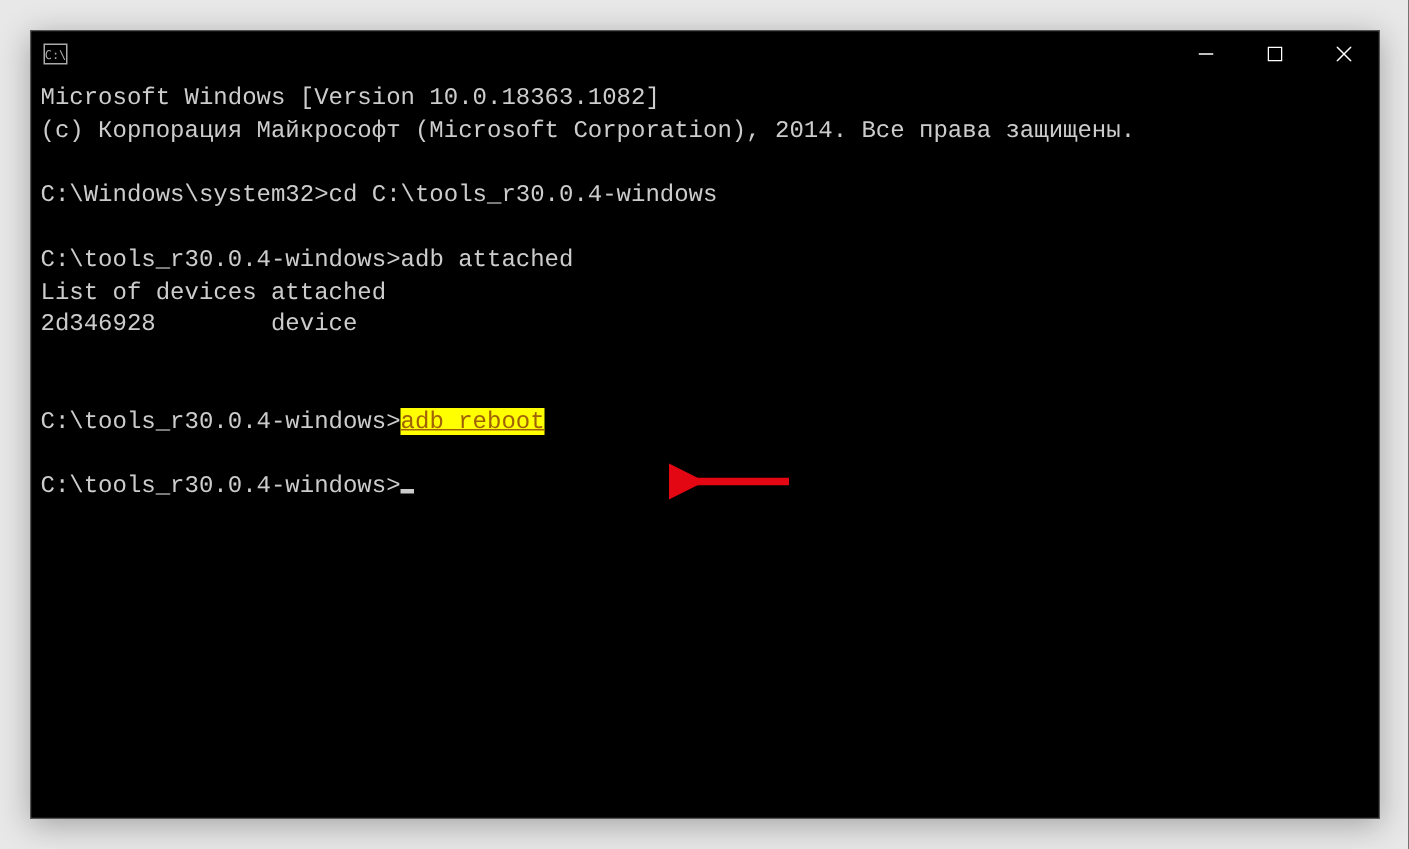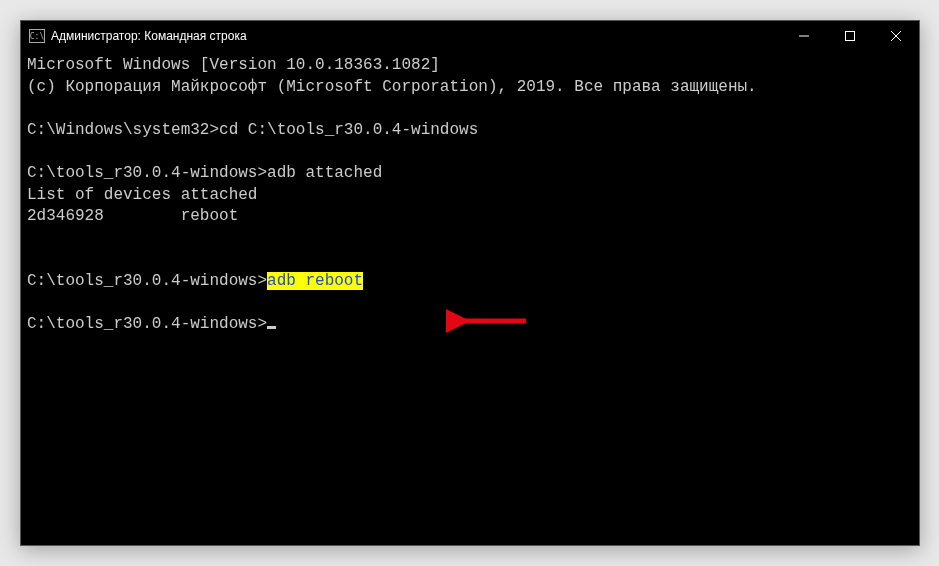--- a/index.html
+++ b/index.html
@@ -68,21 +68,22 @@
       font-family: Consolas, 'Courier New', monospace;
       font-size: 16px;
       line-height: 1.35;
       padding: 4px 6px;
       white-space: pre;
       overflow: hidden;
       position: relative;
     }
     .hl {
       background: #ffff00;
-      color: #1d4ed8;
+      color: #a16207;
+      text-decoration: underline;
     }
     .cursor {
       display: inline-block;
       width: 9px;
       height: 3px;
       background: #ccc;
       vertical-align: baseline;
       margin-bottom: -1px;
     }
     .arrow {
@@ -92,21 +93,20 @@
       pointer-events: none;
     }
   </style>
 </head>
 <body>
 
 <div class="window">
   <div class="titlebar">
     <div class="titlebar-left">
       <span class="titlebar-icon">C:\</span>
-      <span>Администратор: Командная строка</span>
     </div>
     <div class="titlebar-controls">
       <div class="titlebar-btn">
         <svg viewBox="0 0 10 10">
             <line x1="0" y1="5" x2="10" y2="5" stroke="#fff" stroke-width="1"></line>
           </svg>
       </div>
       <div class="titlebar-btn">
         <svg viewBox="0 0 10 10">
             <rect x="0.5" y="0.5" width="9" height="9" fill="none" stroke="#fff" stroke-width="1"></rect>
@@ -114,27 +114,27 @@
       </div>
       <div class="titlebar-btn close">
         <svg viewBox="0 0 10 10">
             <line x1="0" y1="0" x2="10" y2="10" stroke="#fff" stroke-width="1"></line>
             <line x1="10" y1="0" x2="0" y2="10" stroke="#fff" stroke-width="1"></line>
           </svg>
       </div>
     </div>
   </div>
   <div class="terminal"><span>Microsoft Windows [Version 10.0.18363.1082]</span>
-<span>(c) Корпорация Майкрософт (Microsoft Corporation), 2019. Все права защищены.</span>
+<span>(c) Корпорация Майкрософт (Microsoft Corporation), 2014. Все права защищены.</span>
 
 <span>C:\Windows\system32&gt;</span><span>cd C:\tools_r30.0.4-windows</span>
 
 <span>C:\tools_r30.0.4-windows&gt;</span><span>adb attached</span>
 <span>List of devices attached</span>
-<span>2d346928        reboot</span>
+<span>2d346928        device</span>
 
 
 <span>C:\tools_r30.0.4-windows&gt;</span><span class="hl">adb reboot</span>
 
 <span>C:\tools_r30.0.4-windows&gt;</span><span class="cursor"></span>
 <svg class="arrow" width="90" height="30">
   <defs>
     <marker id="ah" markerWidth="10" markerHeight="10" refX="2" refY="5" orient="auto">
       <polygon points="0,5 10,0 10,10" fill="#e30613"></polygon>
     </marker>

